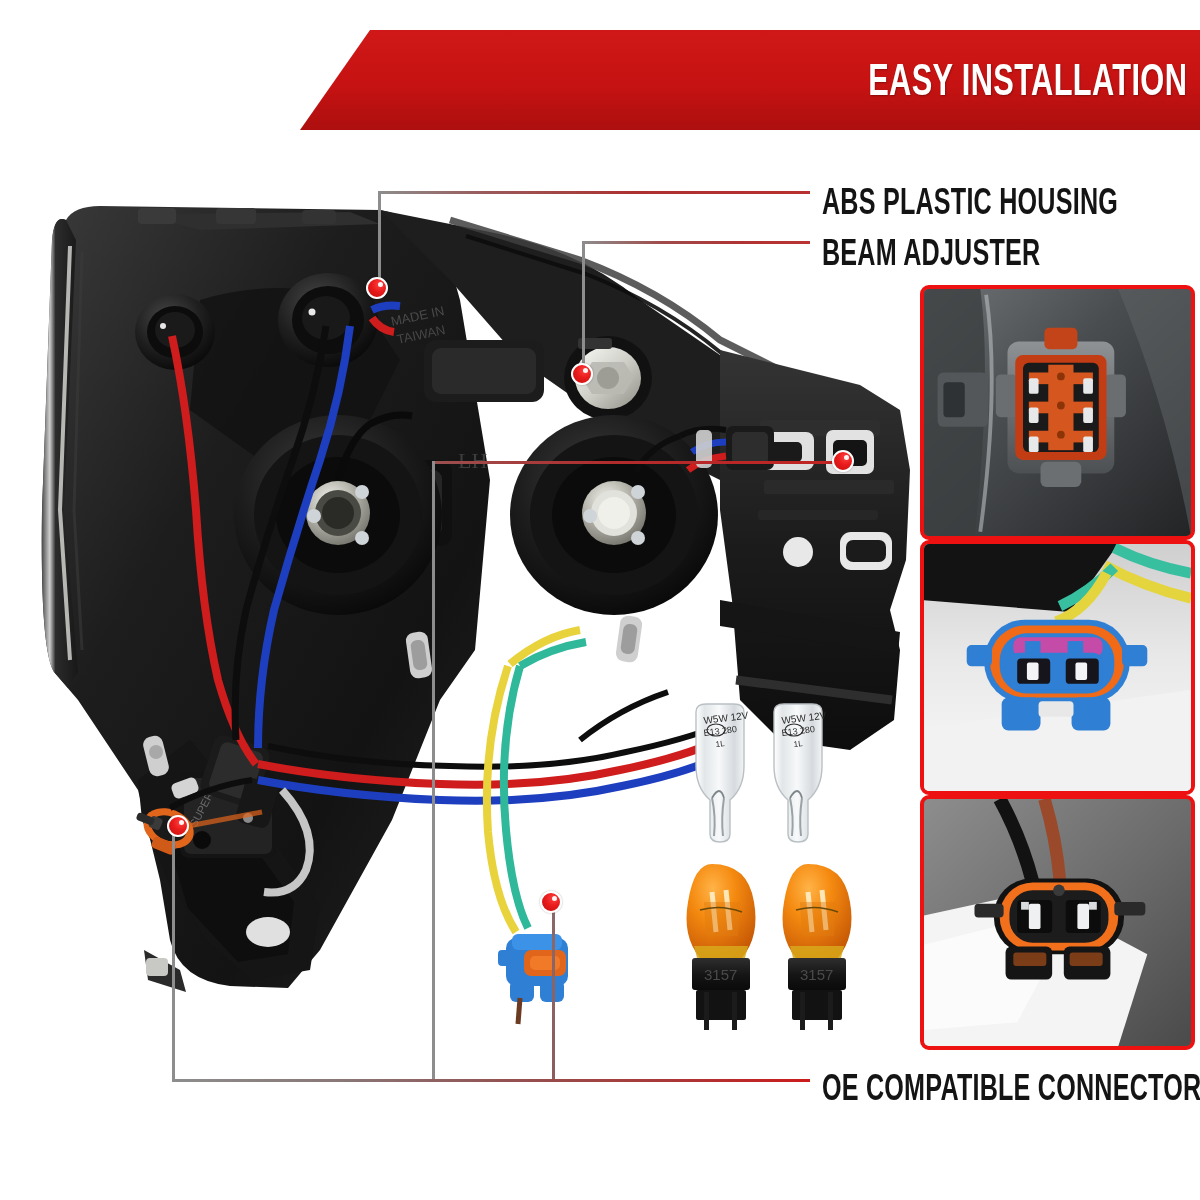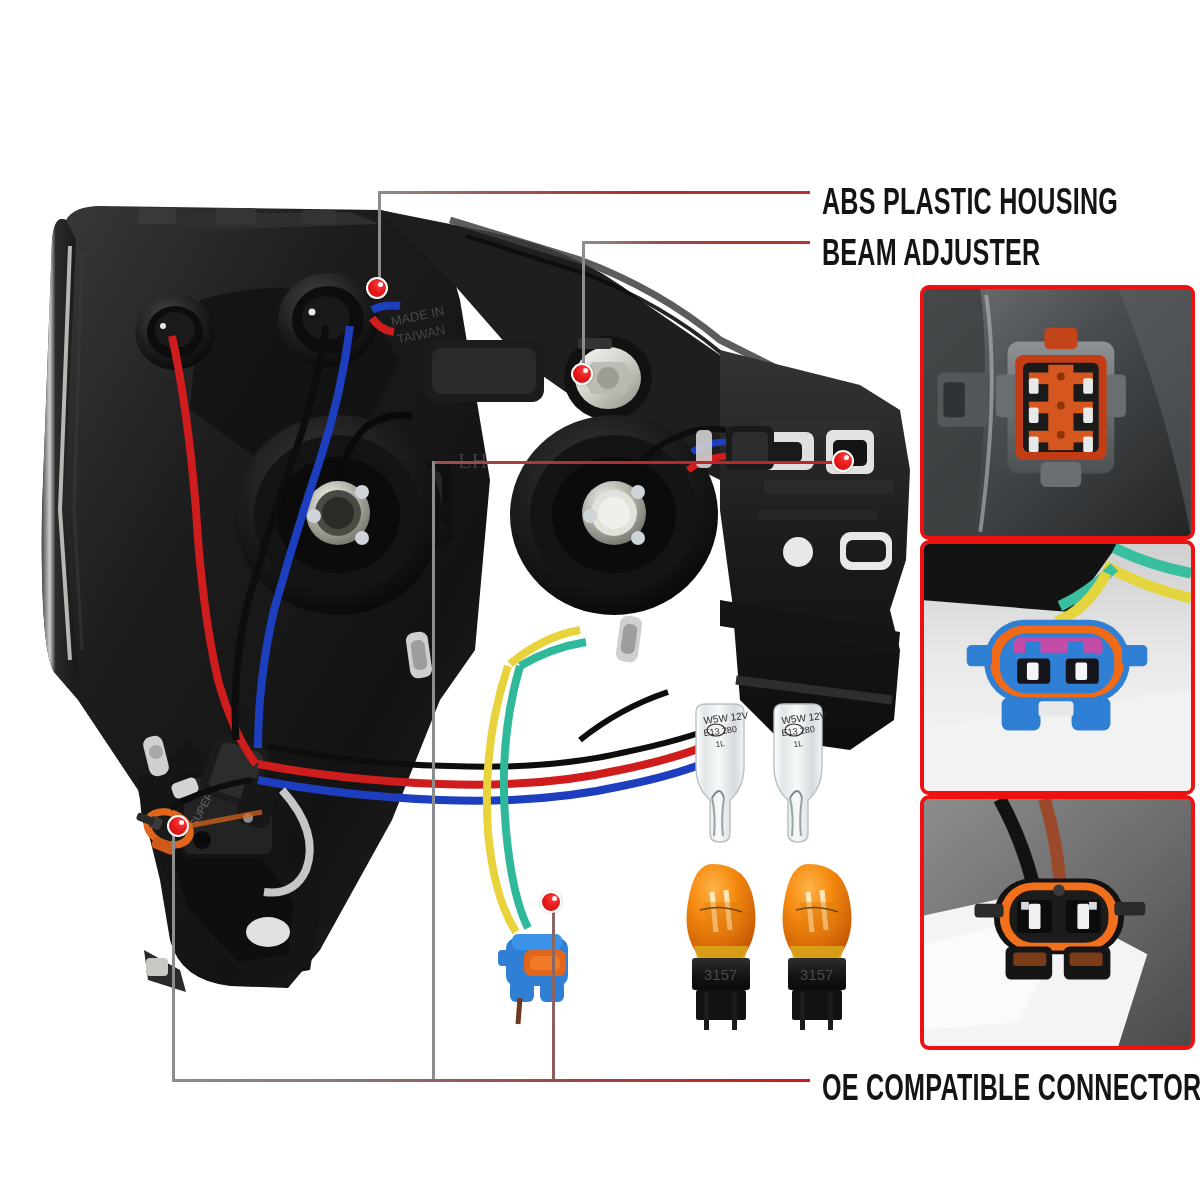--- a/index.html
+++ b/index.html
@@ -349,20 +349,23 @@
 
   <div class="lead-red" style="left:172px;top:1079px;width:638px;height:3px;
               background:linear-gradient(90deg,#8d8d8d 0%,#8a7575 28%,#945252 52%,#a83a3a 76%,#cc1b1b 100%);"></div>
 
   <div class="dot" style="left:366px;top:277px;"></div>
   <div class="dot" style="left:571px;top:363px;"></div>
   <div class="dot" style="left:832px;top:450px;"></div>
   <div class="dot" style="left:167px;top:815px;"></div>
   <div class="dot" style="left:540px;top:891px;"></div>
 
+  <div class="banner">
+    <div class="banner-title">EASY INSTALLATION</div>
+  </div>
 
   <div class="callout-label" style="left:822px;top:181px;">ABS PLASTIC HOUSING</div>
   <div class="callout-label" style="left:822px;top:232px;">BEAM ADJUSTER</div>
   <div class="callout-label" style="left:822px;top:1067px;">OE COMPATIBLE CONNECTORS</div>
 
   <div class="inset" style="left:920px;top:285px;width:275px;height:255px;">
     <svg class="inset-inner" viewBox="0 0 275 255" preserveAspectRatio="none">
       <defs>
         <linearGradient id="bg1" x1="0" y1="0" x2="1" y2="1">
           <stop offset="0%" stop-color="#6f7375"></stop>

